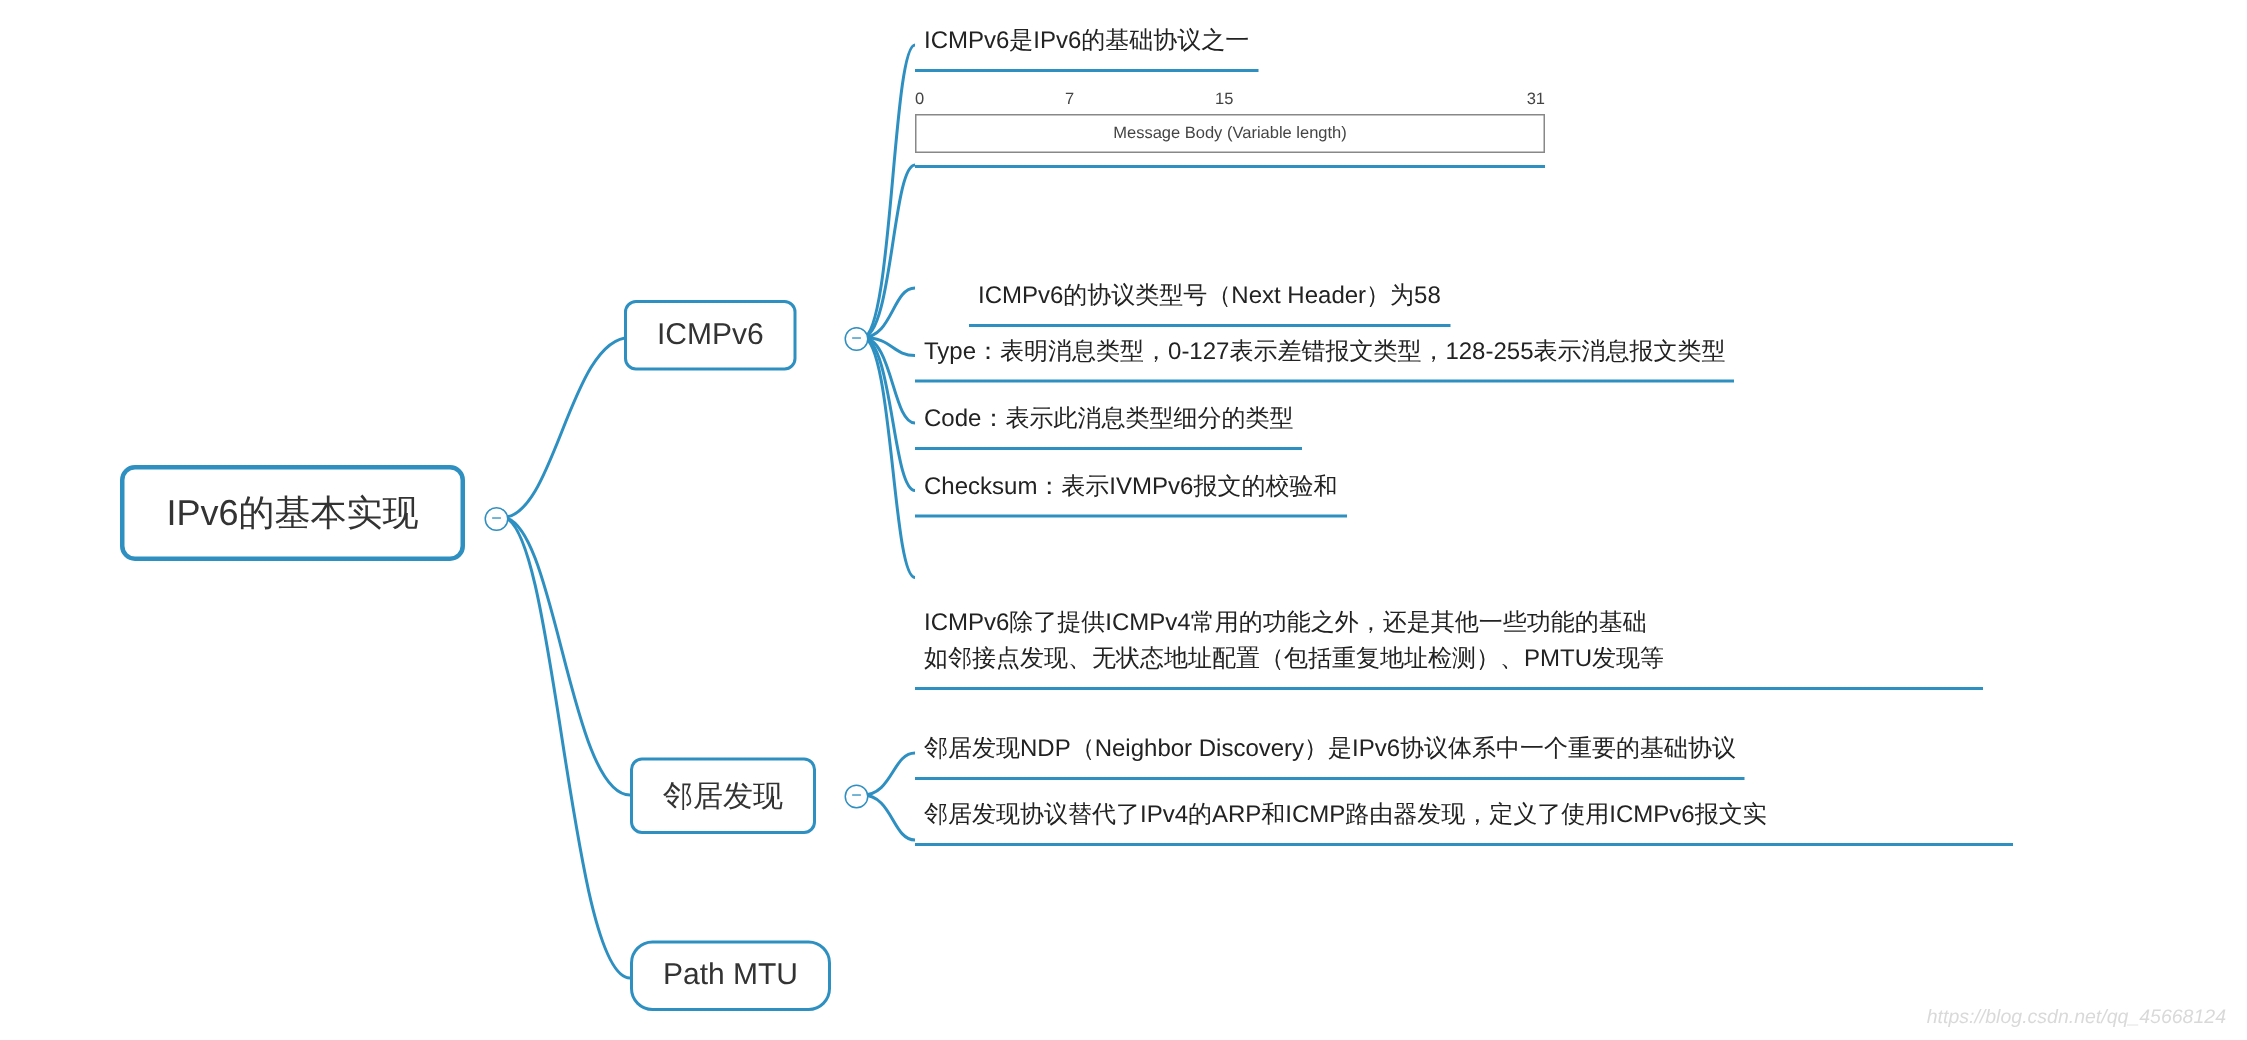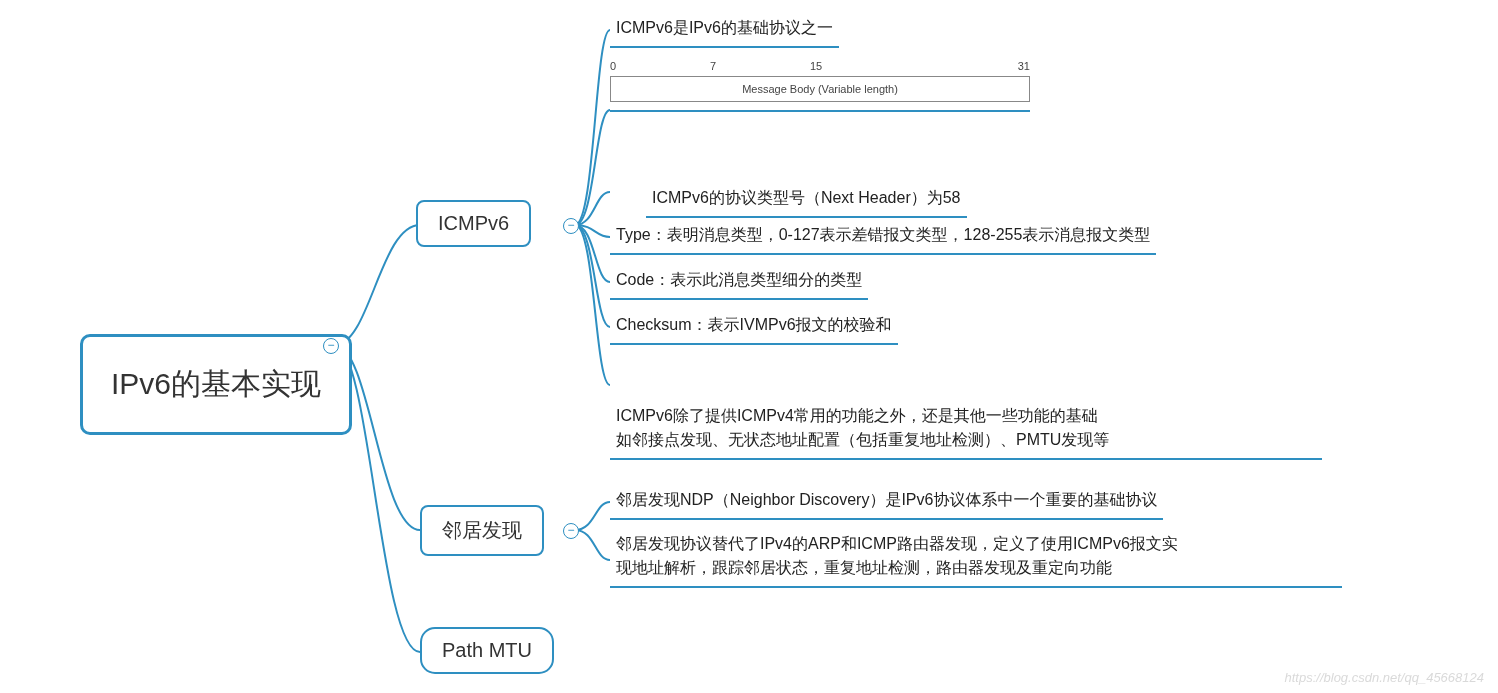--- a/index.html
+++ b/index.html
@@ -17,25 +17,24 @@
     border: 2px solid #2e8fc1;
     border-radius: 8px;
     padding: 10px 20px;
     font-size: 20px;
     color: #333;
     background: #fff;
     white-space: nowrap;
     text-align: center;
   }
   .root {
-    font-size: 30px;
-    padding: 27px 28px;
+    font-size: 24px;
+    padding: 13px 28px;
     border-width: 3px;
     border-radius: 10px;
-    margin-top: 24px;
   }
   .leaf {
     position: absolute;
     font-size: 16px;
     color: #222;
     border-bottom: 2px solid #2e8fc1;
     padding: 4px 6px 6px 6px;
     line-height: 1.5;
     white-space: nowrap;
   }
@@ -161,16 +160,15 @@
 
 <div class="leaf" style="left:610px; top:372px; white-space:normal; width:700px;margin-top:28px;">
   <span>ICMPv6除了提供ICMPv4常用的功能之外，还是其他一些功能的基础</span><br>
   <span>如邻接点发现、无状态地址配置（包括重复地址检测）、PMTU发现等</span>
 </div>
 
 <div class="leaf" style="left:610px; top:484px;text-align:center;">邻居发现NDP（Neighbor Discovery）是IPv6协议体系中一个重要的基础协议</div>
 
 <div class="leaf" style="left:610px; top:528px; white-space:normal; width:720px;">
   <span>邻居发现协议替代了IPv4的ARP和ICMP路由器发现，定义了使用ICMPv6报文实</span><br>
-  <span>现地址解析，跟踪邻居状态，重复地址检测，路由器发现及重定向功能</span>
 </div>
 
 <div class="watermark">https://blog.csdn.net/qq_45668124</div>
 
 </body></html>

